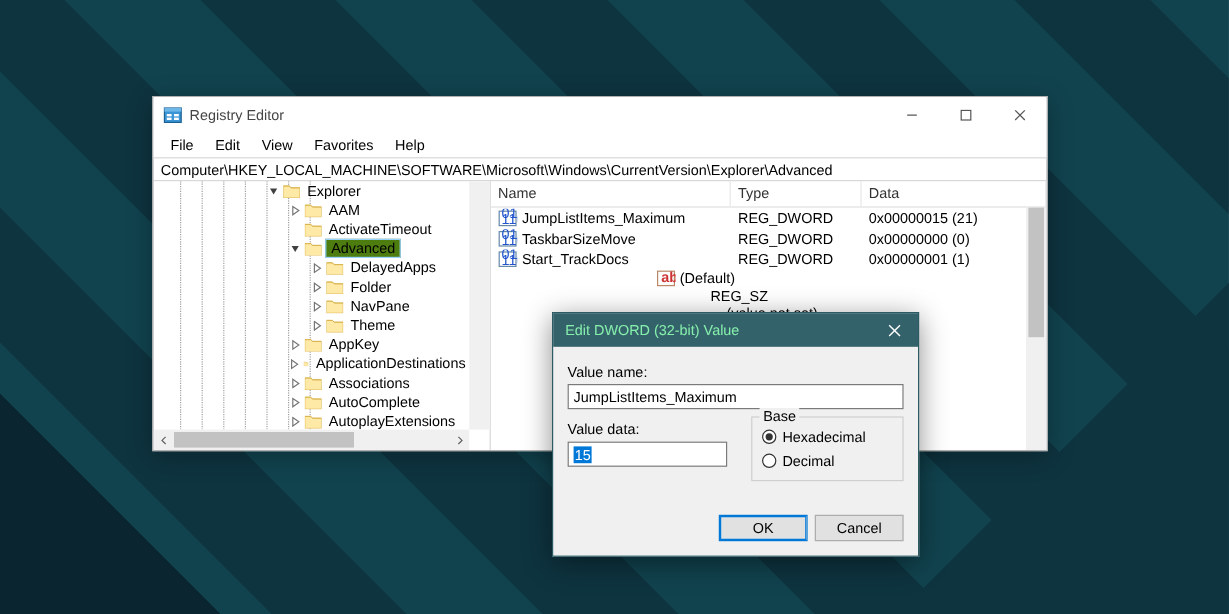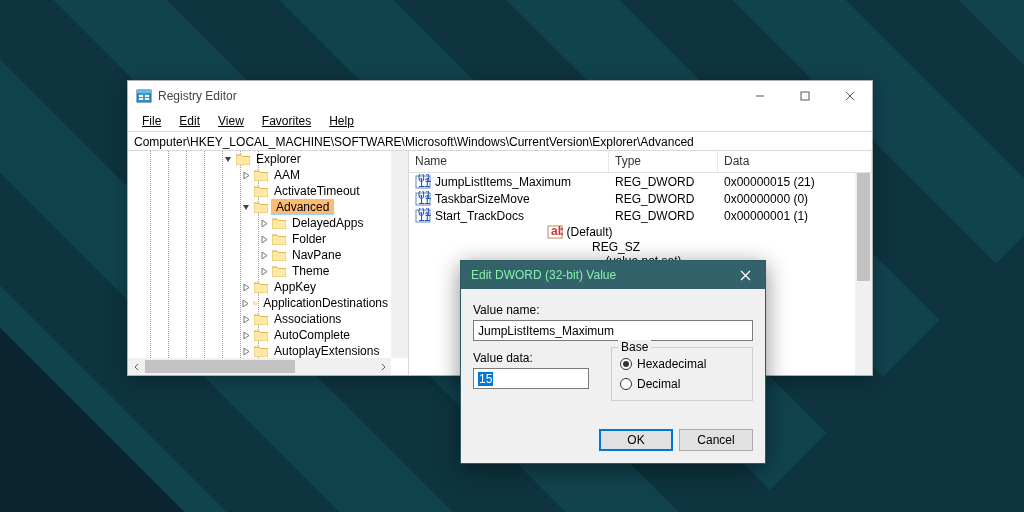--- a/index.html
+++ b/index.html
@@ -11,57 +11,57 @@
    repeating-linear-gradient(-45deg,#144b55 0 80px,#0a2b34 80px 160px); }
 .window { position:absolute; background:#fff; border:1px solid #b0b0b0; box-shadow:0 4px 20px rgba(0,0,0,.3); }
 .main-window { left:127px; top:80px; width:746px; height:296px; display:flex; flex-direction:column; }
 .titlebar { height:30px; display:flex; align-items:center; padding-left:8px; background:#fff; }
 .app-icon { width:16px; height:16px; margin-right:6px; }
 .title-text { color:#444; font-size:12px; flex:1; }
 .win-controls { display:flex; height:100%; }
 .win-btn { width:45px; height:100%; display:flex; align-items:center; justify-content:center; }
 .win-btn svg { stroke:#555; }
 .menubar { height:20px; display:flex; align-items:center; padding-left:6px; gap:2px; background:#fff; }
-.menu-item { padding:2px 8px;text-decoration:underline; }
+.menu-item { padding:2px 8px; }
 .address { border-top:1px solid #d8d8d8; border-bottom:1px solid #d8d8d8; padding:3px 6px; height:20px; }
 .body-area { flex:1; display:flex; min-height:0; }
 .tree-pane { width:281px; border-right:1px solid #d8d8d8; overflow:hidden; position:relative; }
 .tree-pane .scroll-h { position:absolute; bottom:0; left:0; right:17px; height:17px; background:#f0f0f0; display:flex; align-items:center; }
 .tree-pane .scroll-v-placeholder { position:absolute; right:0; top:0; bottom:17px; width:17px; background:#f0f0f0;}
 .scroll-track{flex:1; height:17px; position:relative;}
 .scroll-thumb{position:absolute; left:0; top:2px; height:13px; width:150px; background:#c2c2c2;}
 .scroll-btn{width:17px;height:17px;display:flex;align-items:center;justify-content:center;}
 .tree-content{position:absolute;left:0;top:0;right:17px;bottom:17px;overflow:hidden;}
 .dotted-col{position:absolute;top:0;bottom:0;border-left:1px dotted #a0a0a0;}
 .tree-row{position:absolute;left:0;right:0;height:16px;display:flex;align-items:center;white-space:nowrap;}
 .expander{width:10px;height:10px;display:flex;align-items:center;justify-content:center;}
 .expander svg{display:block;}
 .folder-icon{width:14px;height:12px;margin:0 3px;}
 .tree-label{padding:0 3px;}
-.tree-label.selected{background:#fdba74;border:1px solid #99d1ff;padding:0 4px;}
+.tree-label.selected{background:#4d7c0f;border:1px solid #99d1ff;padding:0 4px;}
 .list-pane{flex:1;display:flex;flex-direction:column;position:relative;}
 .list-header{height:22px;display:flex;border-bottom:1px solid #e0e0e0;}
 .list-header .col{padding:3px 6px;border-right:1px solid #e8e8e8;color:#333;}
 .col-name{width:200px;}
 .col-type{width:109px;}
 .col-data{flex:1;}
 .list-body{flex:1;position:relative;}
 .list-body .scroll-v{position:absolute;right:0;top:0;bottom:0;width:17px;background:#f0f0f0;}
 .list-body .scroll-v .thumb{position:absolute;top:0;left:2px;right:2px;height:108px;background:#c2c2c2;}
 .list-row{height:17px;display:flex;align-items:center;}
 .val-icon{width:16px;height:16px;margin:0 4px 0 6px;flex-shrink:0;}
 .dialog{position:absolute;left:460px;top:260px;width:306px;background:#f0f0f0;border:1px solid #2c5b63;box-shadow:0 5px 22px rgba(0,0,0,.45);}
 .dialog-title{height:28px;background:#34626a;display:flex;align-items:center;padding-left:10px;color:#fff;}
 .dialog-title .close{margin-left:auto;width:40px;height:28px;display:flex;align-items:center;justify-content:center;}
 .dialog-body{padding:10px 12px 12px;}
 .dlg-label{display:block;margin:4px 0 3px;}
 .dlg-input{width:100%;height:21px;border:1px solid #7a7a7a;background:#fff;padding:0 4px;font-size:12px;}
 .dlg-row{display:flex;gap:20px;margin-top:6px;}
 .dlg-left{flex:0 0 118px;}
-.dlg-input.short{width:116px;}
+.dlg-input.short{width:133px;}
 .dlg-input.selected{background:#fff;}
 .sel-text{background:#0078d7;color:#fff;padding:0 1px;}
 .base-group{border:1px solid #cfcfcf;padding:4px 8px 8px;position:relative;flex:1;}
 .base-group .legend{position:absolute;top:-8px;left:6px;background:#f0f0f0;padding:0 3px;}
 .radio-row{display:flex;align-items:center;gap:5px;margin-top:4px;height:16px;}
 .radio{width:12px;height:12px;border:1px solid #333;border-radius:50%;display:flex;align-items:center;justify-content:center;background:#fff;}
 .radio .dot{width:6px;height:6px;border-radius:50%;background:#333;}
 .dlg-buttons{display:flex;justify-content:flex-end;gap:6px;margin-top:28px;}
 .btn{width:74px;height:22px;border:1px solid #adadad;background:#e1e1e1;display:flex;align-items:center;justify-content:center;}
 .btn.default{border:1px solid #0078d7;box-shadow:inset 0 0 0 1px #0078d7;}

